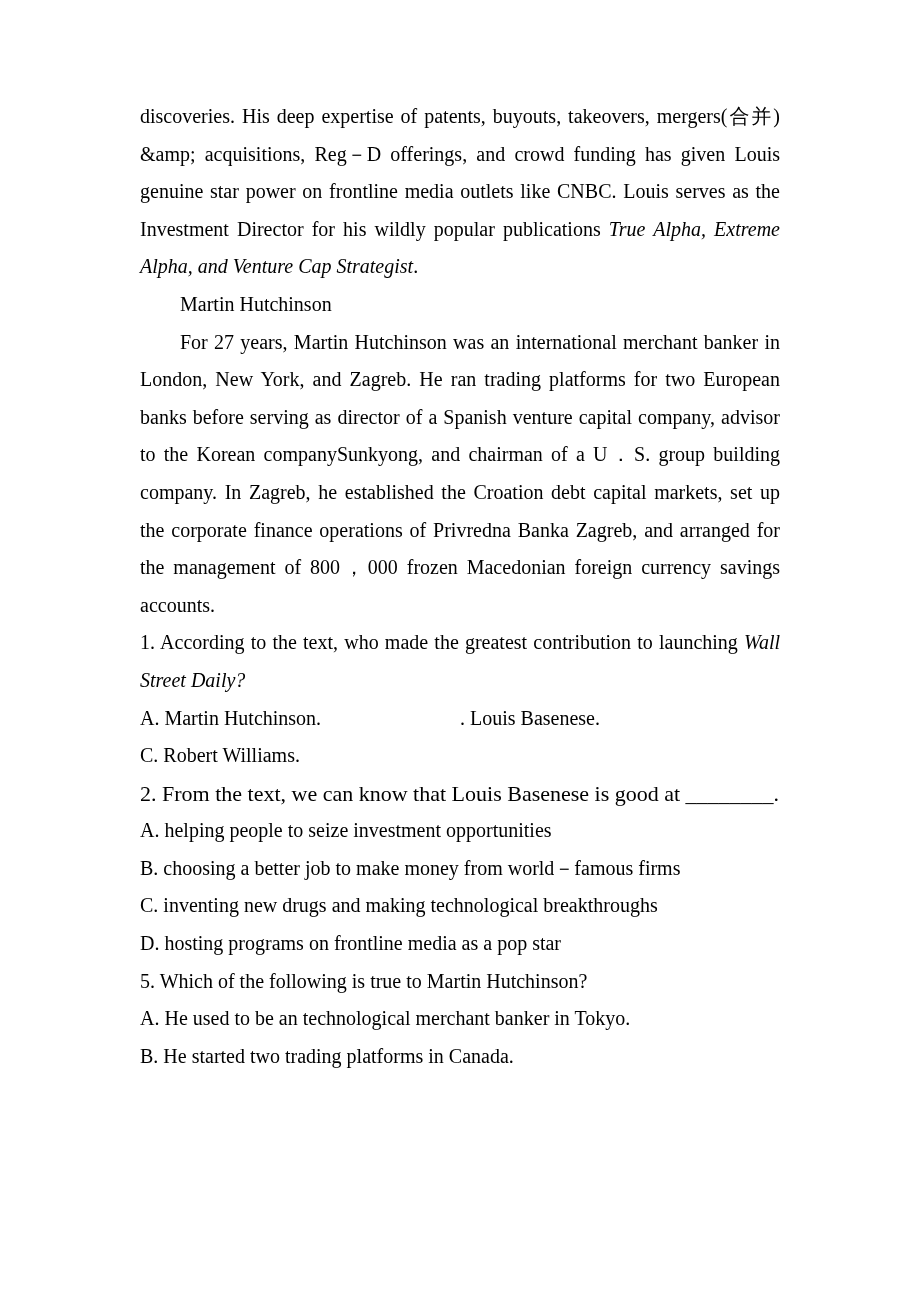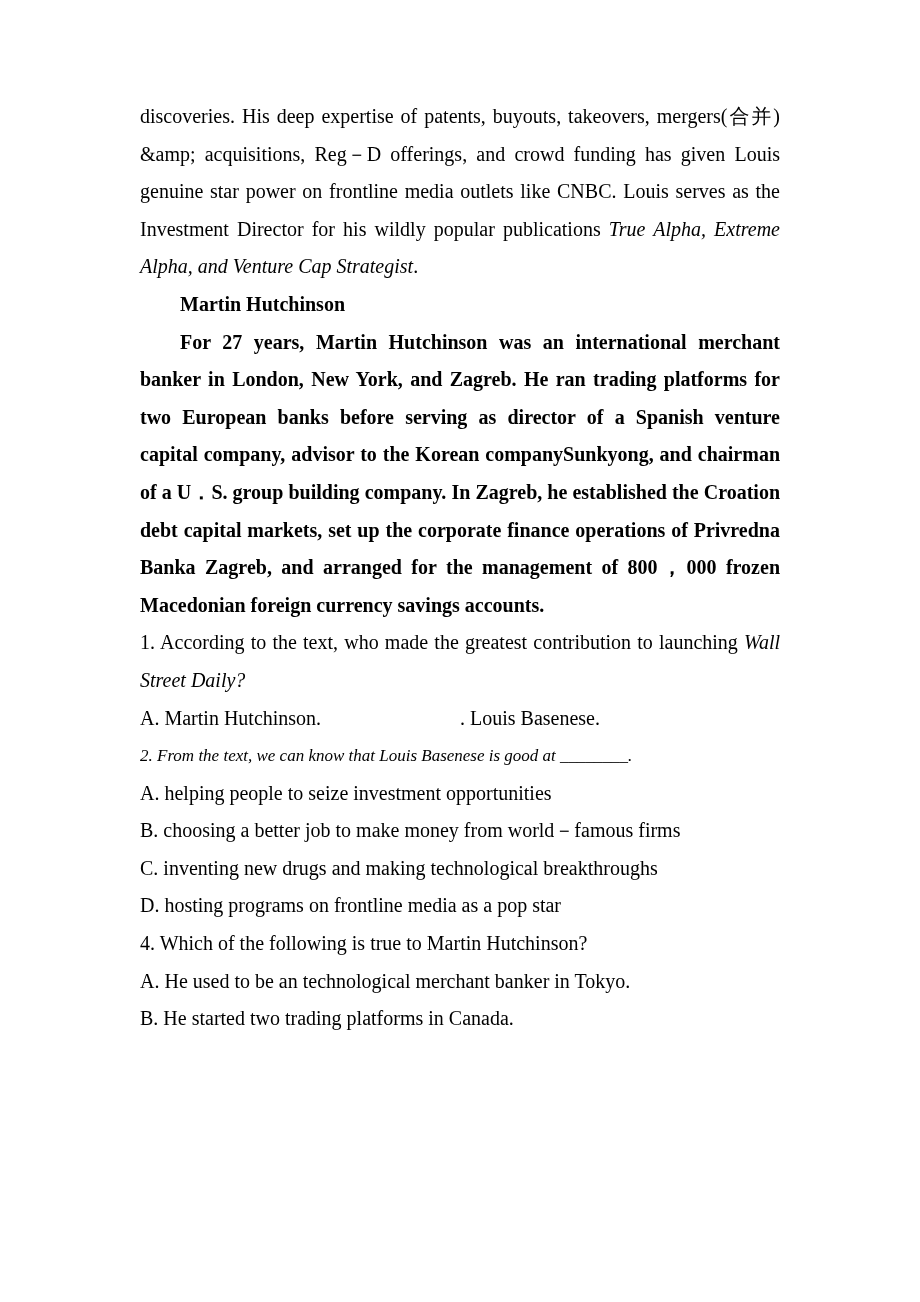--- a/index.html
+++ b/index.html
@@ -14,50 +14,51 @@
     box-sizing: border-box;
     background: #ffffff;
     padding: 98px 140px 16px 140px;
     font-family: "Liberation Serif", "DejaVu Serif", serif;
     font-size: 20px;
     line-height: 37.6px;
     color: #000000;
   }
   p { margin: 0; }
   .justify { text-align: justify; }
-  .indent { text-indent: 40px; font-weight: bold; }
+  .indent { text-indent: 40px; }
   .italic { font-style: italic; }
   .opt-row { display: flex; }
   .opt-left { width: 320px; flex: 0 0 320px; }
   .opt-right { flex: 1; }
-  .small { font-size: 17px; font-style: italic; }
+  .small { font-size: 22px; }
 </style>
 </head>
 <body>
 
 <div class="page">
 
   <p class="justify"><span>discoveries. His deep expertise of patents, buyouts, takeovers, mergers(合并) &amp;amp; acquisitions, Reg－D offerings, and crowd funding has given Louis genuine star power on frontline media outlets like CNBC. Louis serves as the Investment Director for his wildly popular publications </span><span class="italic">True Alpha, Extreme Alpha, and Venture Cap Strategist</span><span>.</span></p>
 
   <p class="indent">Martin Hutchinson</p>
 
   <p class="justify indent">For 27 years, Martin Hutchinson was an international merchant banker in London, New York, and Zagreb. He ran trading platforms for two European banks before serving as director of a Spanish venture capital company, advisor to the Korean companySunkyong, and chairman of a U．S. group building company. In Zagreb, he established the Croation debt capital markets, set up the corporate finance operations of Privredna Banka Zagreb, and arranged for the management of 800，000 frozen Macedonian foreign currency savings accounts.</p>
 
   <p class="justify"><span>1. According to the text, who made the greatest contribution to launching </span><span class="italic">Wall Street Daily?</span></p>
 
   <div class="opt-row">
     <span class="opt-left">A. Martin Hutchinson.</span>
     <span class="opt-right">. Louis Basenese.</span>
   </div>
   <div class="opt-row">
+    <span class="opt-left">C. Robert Williams.</span>
   </div>
 
   <p class="small">2. From the text, we can know that Louis Basenese is good at ________.</p>
   <p>A. helping people to seize investment opportunities</p>
   <p>B. choosing a better job to make money from world－famous firms</p>
   <p>C. inventing new drugs and making technological breakthroughs</p>
   <p>D. hosting programs on frontline media as a pop star</p>
 
-  <p>4. Which of the following is true to Martin Hutchinson?</p>
+  <p>5. Which of the following is true to Martin Hutchinson?</p>
   <p>A. He used to be an technological merchant banker in Tokyo.</p>
   <p>B. He started two trading platforms in Canada.</p>
 
 </div>
 
 </body></html>

